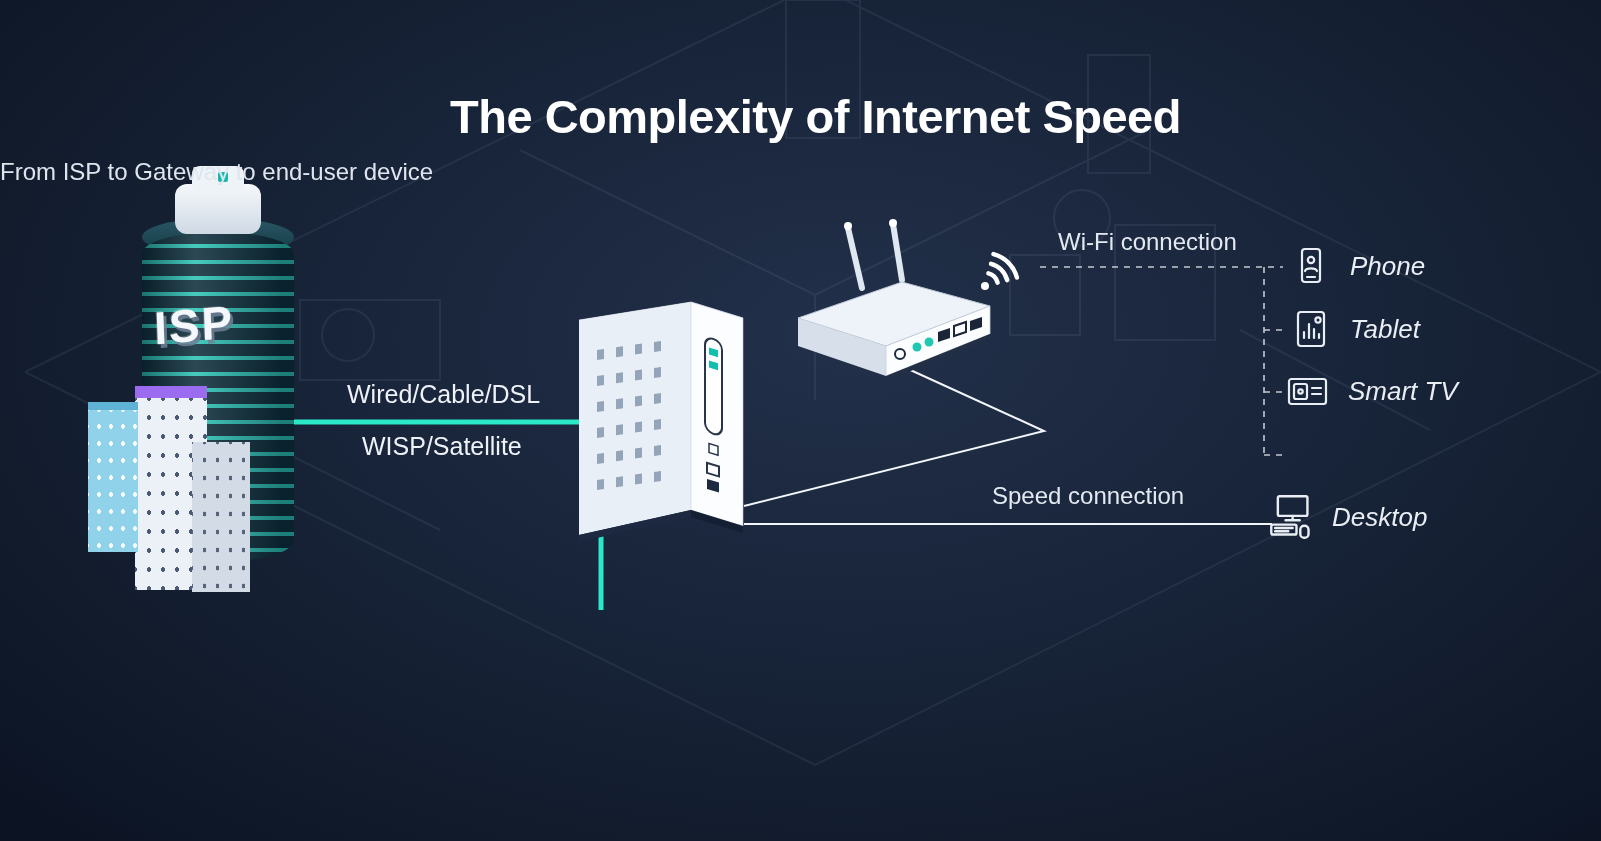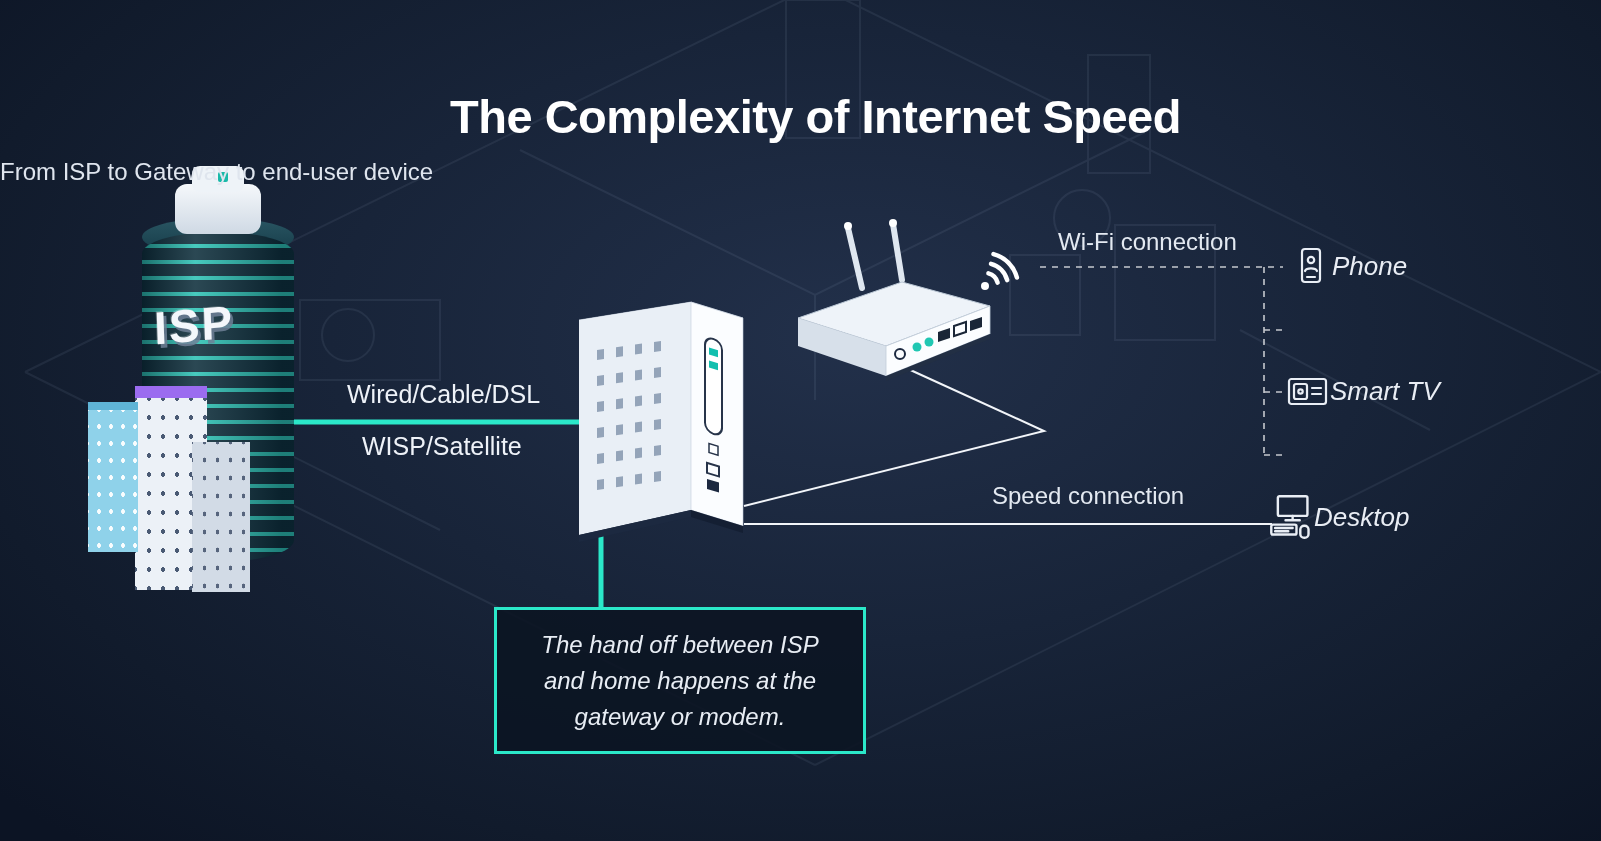--- a/index.html
+++ b/index.html
@@ -54,21 +54,21 @@
   .lbl-fiber{left:347px;top:380px;}
   .lbl-wisp{left:362px;top:432px;}
   .lbl-wifi{left:1058px;top:228px;font-size:24px;color:#e3e9f1;}
   .lbl-wired{left:992px;top:482px;font-size:24px;color:#e3e9f1;}
 
   .callout{position:absolute;left:494px;top:607px;width:372px;height:147px;z-index:4;
     border:3px solid #2be8c9;background:rgba(11,20,34,.88);
     display:flex;align-items:center;justify-content:center;box-sizing:border-box;padding:0 30px;}
   .callout p{margin:0;font-style:italic;font-size:24px;line-height:1.5;text-align:center;color:#e8edf4;}
 
-  .device-row{position:absolute;display:flex;align-items:center;z-index:4;}
+  .device-row{position:absolute;display:flex;align-items:center;gap:18px;z-index:4;}
   .device-row .dev-label{font-style:italic;font-size:26px;color:#e9edf4;white-space:nowrap;}
   .row-phone{left:1290px;top:245px;}
   .row-tablet{left:1290px;top:308px;}
   .row-smarttv{left:1286px;top:370px;}
   .row-laptop{left:1284px;top:432px;}
   .row-desktop{left:1268px;top:494px;}
   .dev-icon{flex:0 0 auto;}
 </style>
 </head>
 <body>
@@ -186,34 +186,39 @@
       <path d="M16 25.8 A 23 23 0 0 1 32.2 42.1"></path>
       <path d="M18.5 16.1 A 33 33 0 0 1 41.9 39.5"></path>
     </g>
   </svg>
 
   <span class="conn-label lbl-fiber">Wired/Cable/DSL</span>
   <span class="conn-label lbl-wisp">WISP/Satellite</span>
   <span class="conn-label lbl-wifi">Wi-Fi connection</span>
   <span class="conn-label lbl-wired">Speed connection</span>
 
-  <div class="callout">
-    <p>The hand off between ISP and home happens at the gateway or modem.</p>
-  </div>
 
   <div class="device-row row-phone">
     <svg class="dev-icon" width="42" height="42" viewBox="0 0 42 42" fill="none" stroke="#e9eef5" stroke-width="2.2" stroke-linecap="round" stroke-linejoin="round">
       <rect x="12" y="4" width="18" height="33" rx="3"></rect>
       <circle cx="21" cy="15" r="3.2"></circle>
       <path d="M15 26c1.5-3.5 10.5-3.5 12 0"></path>
       <line x1="17" y1="32" x2="25" y2="32"></line>
     </svg>
     <span class="dev-label">Phone</span>
   </div>
 
+  <div class="device-row row-tablet">
+    <svg class="dev-icon" width="42" height="42" viewBox="0 0 42 42" fill="none" stroke="#e9eef5" stroke-width="2.2" stroke-linecap="round" stroke-linejoin="round">
+      <rect x="8" y="4" width="26" height="34" rx="3"></rect>
+      <path d="M14 30v-6 M19 30V16 M24 30v-9 M29 30v-4"></path>
+      <circle cx="28" cy="12" r="2.6"></circle>
+    </svg>
+    <span class="dev-label">Tablet</span>
+  </div>
 
   <div class="device-row row-smarttv">
     <svg class="dev-icon" width="44" height="42" viewBox="0 0 44 42" fill="none" stroke="#e9eef5" stroke-width="2.2" stroke-linecap="round" stroke-linejoin="round">
       <rect x="3" y="9" width="37" height="25" rx="2.5"></rect>
       <rect x="8" y="14" width="13" height="15" rx="2"></rect>
       <circle cx="14.5" cy="21.5" r="2.2"></circle>
       <path d="M26 18h9 M26 24h9"></path>
     </svg>
     <span class="dev-label">Smart TV</span>
   </div>

